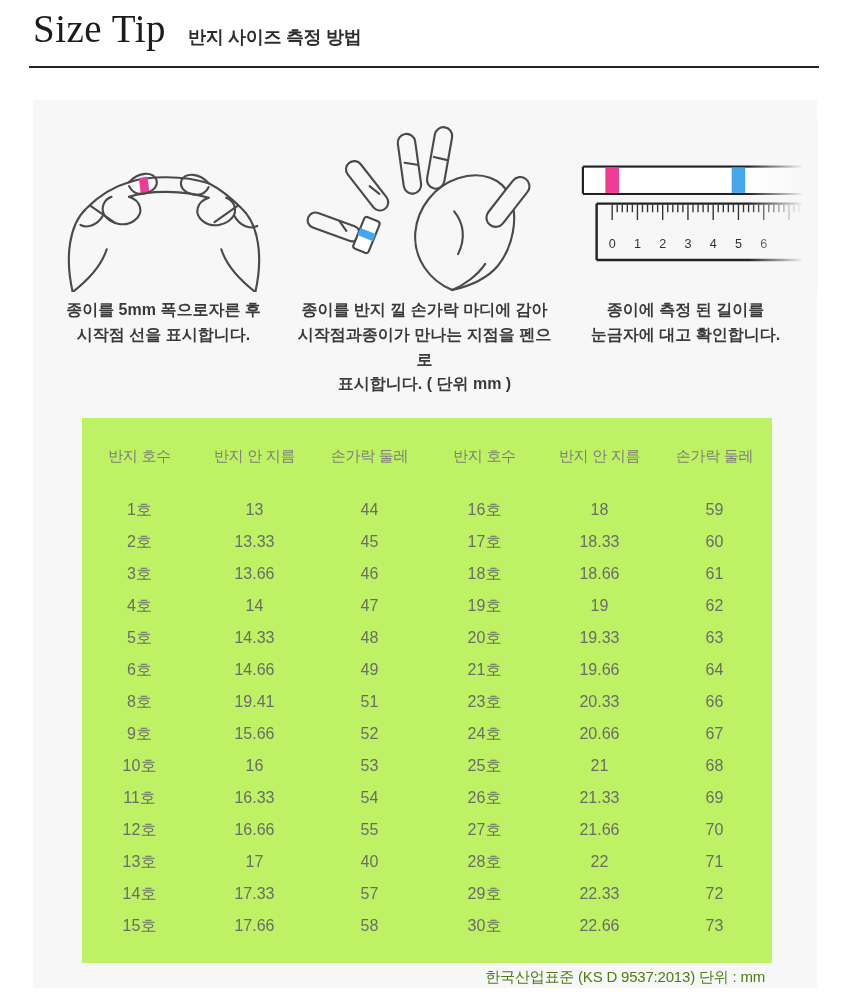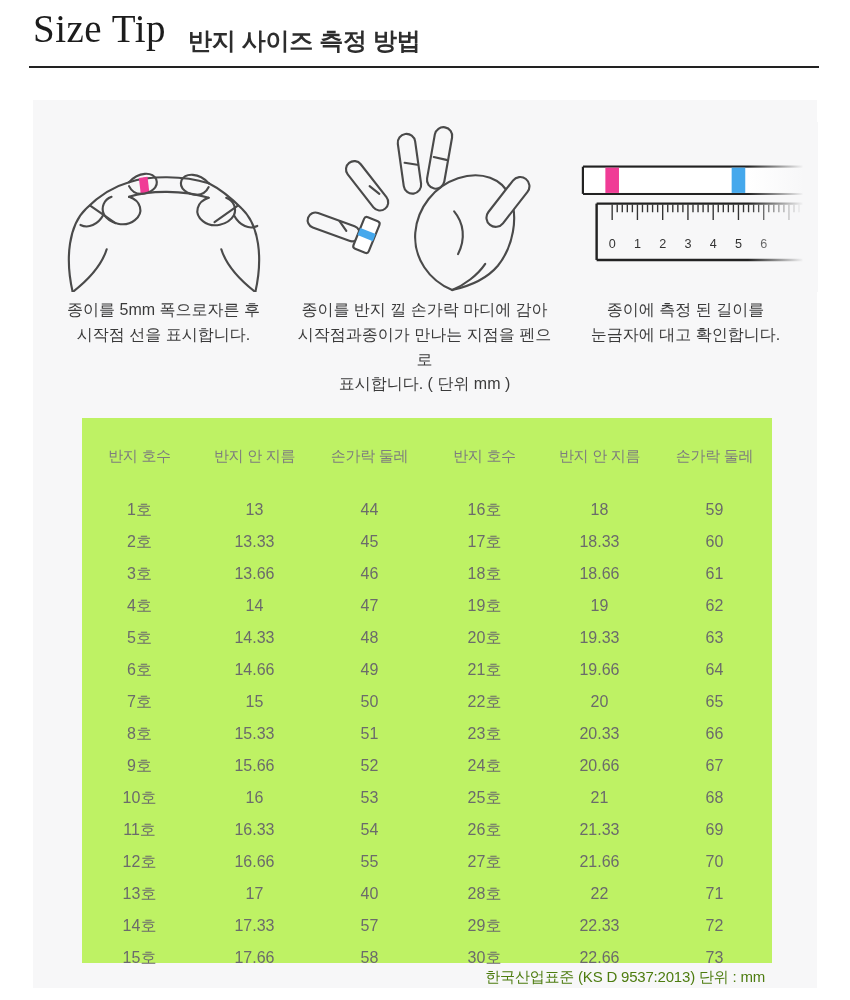--- a/index.html
+++ b/index.html
@@ -2,31 +2,31 @@
 <html><head>
 <meta charset="utf-8">
 <style>
   html,body{margin:0;padding:0;background:#ffffff;}
   #page{position:relative;width:850px;height:988px;background:#ffffff;overflow:hidden;
         font-family:"Liberation Sans","DejaVu Sans",sans-serif;}
 
   
   .title{position:absolute;left:33px;top:6px;font-family:"Liberation Serif","DejaVu Serif",serif;
          font-size:39px;color:#1c1c1c;letter-spacing:.5px;}
-  .subtitle{position:absolute;left:188px;top:25px;font-size:24px;font-weight:600;color:#2d2d2d;letter-spacing:-.3px;}
+  .subtitle{position:absolute;left:188px;top:25px;font-size:18px;font-weight:600;color:#2d2d2d;letter-spacing:-.3px;}
   .divider{position:absolute;left:29px;top:66px;width:790px;height:2px;background:#222;}
 
   
   .panel{position:absolute;left:33px;top:100px;width:784px;height:900px;background:#f7f7f8;}
 
   
   .steps{position:absolute;left:0;top:22px;width:784px;display:flex;}
   .step{width:261px;display:flex;flex-direction:column;align-items:center;}
   .illus{position:relative;width:240px;height:170px;}
-  .caption{margin-top:6px;font-size:16px;line-height:1.55;color:#3a3a3a;text-align:center;white-space:pre-line;}
+  .caption{margin-top:6px;font-size:16px;line-height:1.55;color:#3a3a3a;text-align:center;white-space:pre-line;font-weight:bold;}
   .fade-right{position:absolute;top:0;right:-12px;width:70px;height:170px;
               background:linear-gradient(to right, rgba(247,247,248,0), #f7f7f8 80%);}
 
   
   .table-panel{position:absolute;left:49px;top:318px;width:690px;height:545px;background:#bef264;}
   table.size{width:100%;border-collapse:collapse;table-layout:fixed;}
   table.size th{height:74px;font-size:15px;font-weight:400;color:#7d7d7d;vertical-align:middle;text-align:center;letter-spacing:-.3px;}
   table.size td{height:30px;font-size:16px;color:#6b6b6b;text-align:center;vertical-align:middle;}
 
   .footnote{position:absolute;right:52px;top:868px;font-size:15px;color:#4d7c0f;letter-spacing:-.2px;}
@@ -193,30 +193,22 @@
             </tr>
             <tr>
               <td>6호</td>
               <td>14.66</td>
               <td>49</td>
               <td>21호</td>
               <td>19.66</td>
               <td>64</td>
             </tr>
             <tr>
-              <td>7호</td>
-              <td>15</td>
-              <td>50</td>
-              <td>22호</td>
-              <td>20</td>
-              <td>65</td>
-            </tr>
-            <tr>
               <td>8호</td>
-              <td>15.33</td>
+              <td>19.41</td>
               <td>51</td>
               <td>23호</td>
               <td>20.33</td>
               <td>66</td>
             </tr>
             <tr>
               <td>9호</td>
               <td>15.66</td>
               <td>52</td>
               <td>24호</td>

